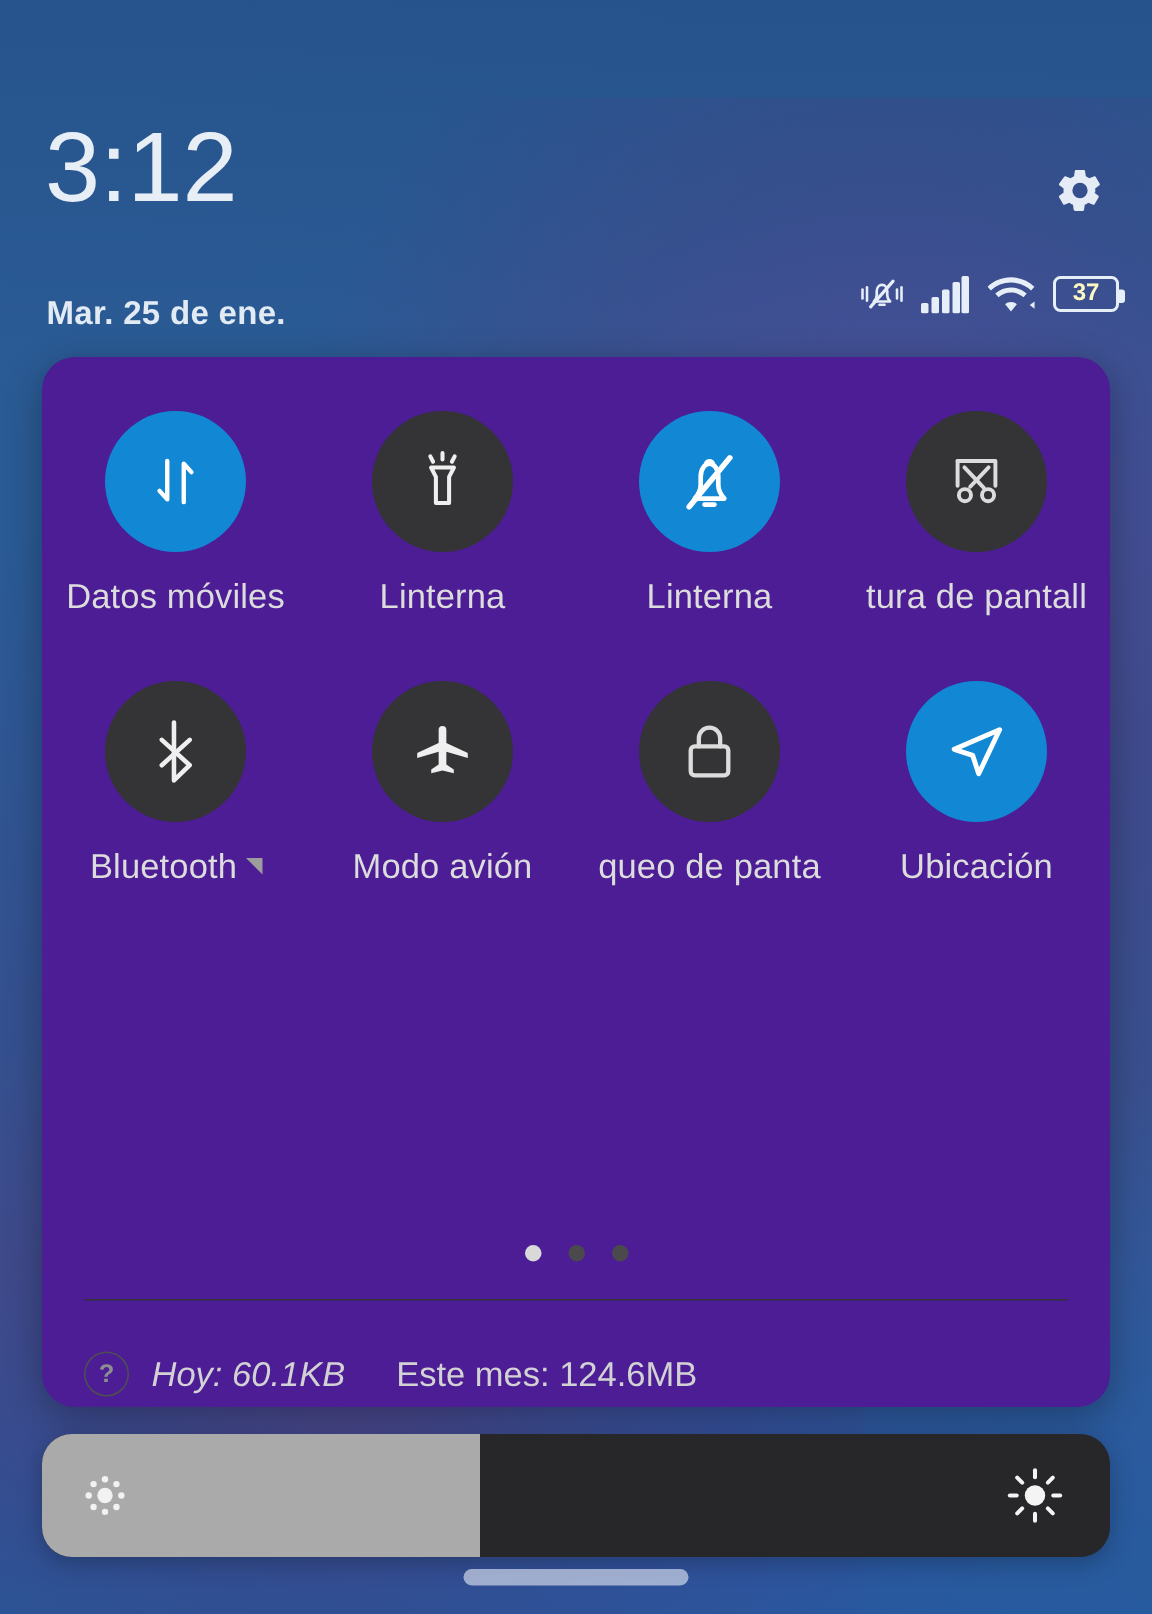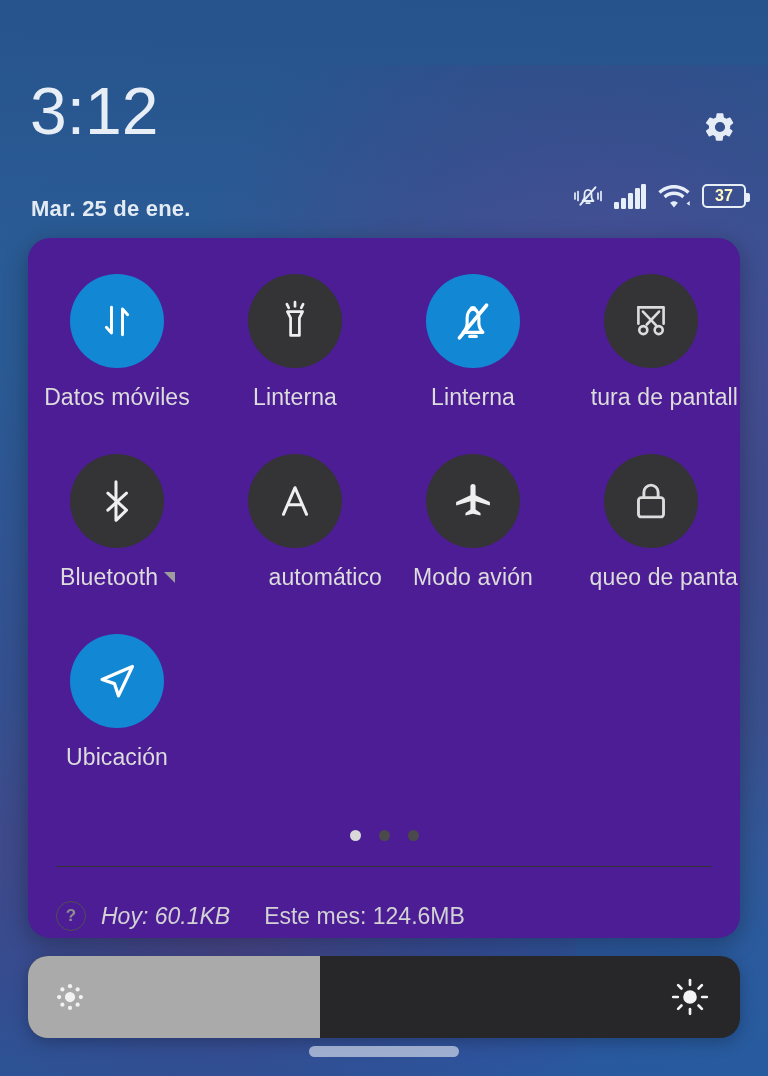--- a/index.html
+++ b/index.html
@@ -104,21 +104,21 @@
     width:100%;
     display:flex; align-items:center; justify-content:center;
     gap:5px;
     overflow:hidden;
     padding:0 2px;
   }
   .tile-label {
     font-size:23px; color:#dcdcdc; white-space:nowrap;
     font-weight:400; letter-spacing:0.1px;
   }
-  .tile.clipped .tile-label-row { justify-content:flex-end; }
+  .tile.clipped .tile-label-row { justify-content:center; }
   .expand-tri {
     width:0; height:0;
     border-left:11px solid transparent;
     border-bottom:11px solid #9d9d9d;
     transform:rotate(-90deg) translateY(1px);
     flex:0 0 auto;
   }
 
   
   #page-dots {
@@ -318,31 +318,20 @@
             <path d="M4.6 18.4 L15.6 8.4"></path>
           </g>
         </svg>
       </div>
       <div class="tile-label-row">
         <span class="tile-label">Bluetooth</span>
         <span class="expand-tri"></span>
       </div>
     </div>
 
-    <div class="tile clipped">
-      <div class="tile-circle">
-        <svg width="42" height="42" viewBox="0 0 24 24">
-          <path fill="none" stroke="#efefef" stroke-width="1.7" stroke-linecap="round" stroke-linejoin="round" d="M5.4 19.6 L12 4.4 L18.6 19.6"></path>
-          <path fill="none" stroke="#efefef" stroke-width="1.7" stroke-linecap="round" d="M8.3 14.2 L15.7 14.2"></path>
-        </svg>
-      </div>
-      <div class="tile-label-row">
-        <span class="tile-label">automático</span>
-      </div>
-    </div>
 
     <div class="tile">
       <div class="tile-circle">
         <svg width="44" height="44" viewBox="0 0 24 24">
           <path fill="#efefef" d="M21.2 14.4v-1.9l-7.8-3.6V4.1a1.4 1.4 0 1 0-2.8 0v4.8L2.8 12.5v1.9l7.8-2.3v4.6l-2.7 1.8v1.4l4.1-1 4.1 1v-1.4l-2.7-1.8v-4.6Z"></path>
         </svg>
       </div>
       <div class="tile-label-row">
         <span class="tile-label">Modo avión</span>
       </div>

